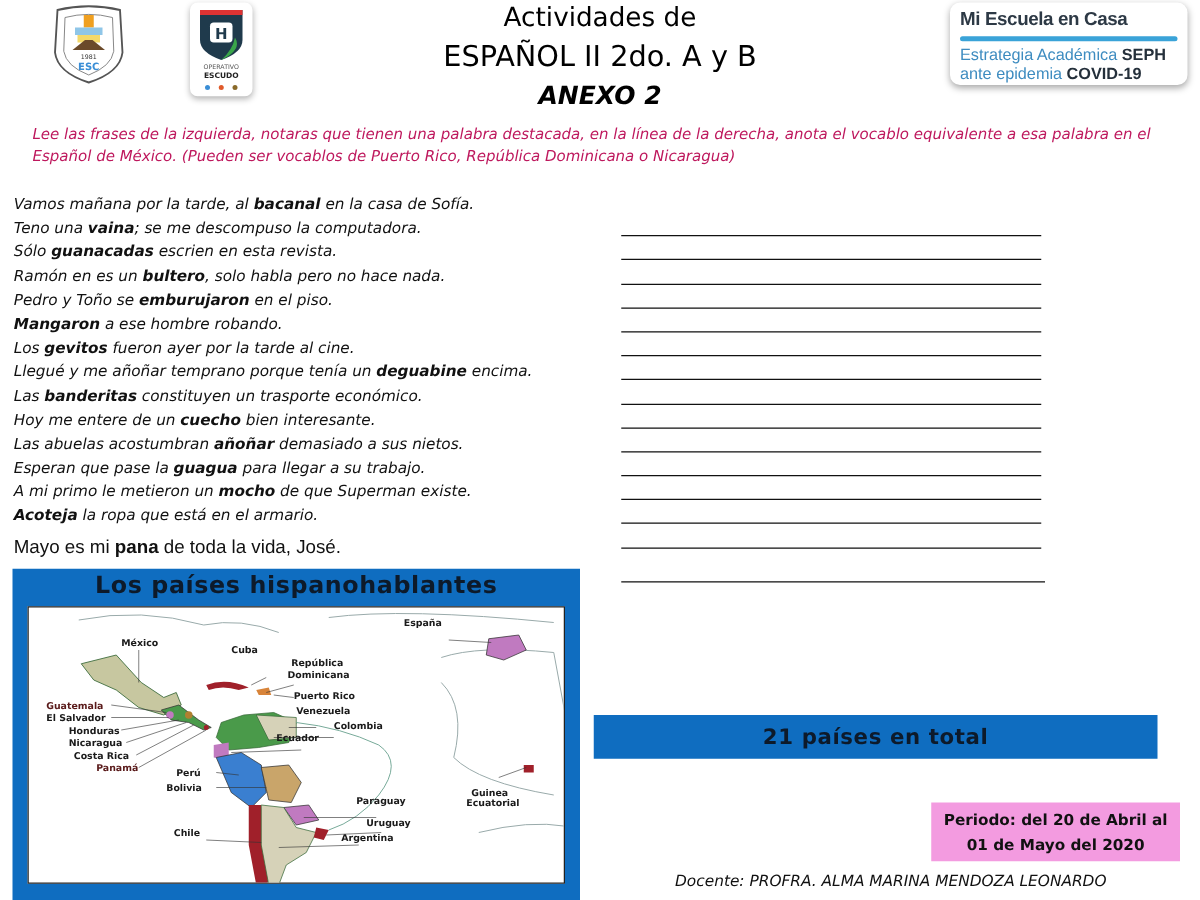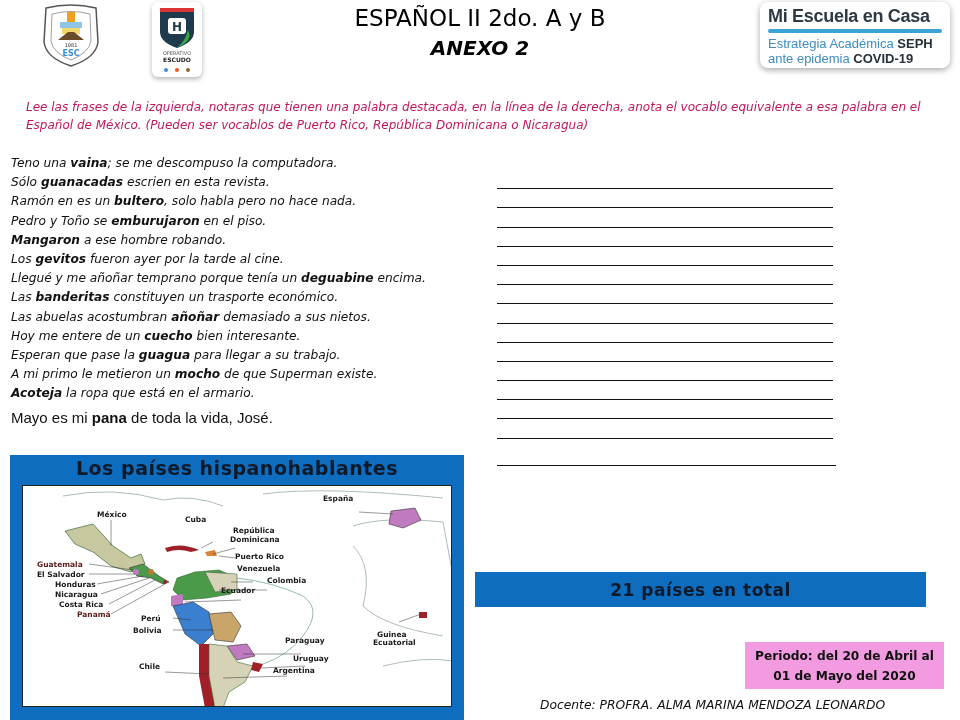--- a/index.html
+++ b/index.html
@@ -11,21 +11,21 @@
   .logo-escudo { position: absolute; left: 152px; top: 2px; width: 50px; height: 75px;
     background: #fff; border-radius: 6px; box-shadow: 0 2px 5px rgba(0,0,0,0.3); }
   .title-block { position: absolute; left: 320px; top: 0; width: 320px; text-align: center;
     font-family: "DejaVu Sans", sans-serif; color: #000; }
   .title-1 { font-size: 21px; line-height: 28px; font-weight: normal; }
   .title-2 { font-size: 23px; line-height: 36px; }
   .title-3 { font-size: 20px; line-height: 24px; font-style: italic; font-weight: bold; }
 
   .badge-mec { position: absolute; left: 760px; top: 2px; width: 190px; height: 66px;
     background: #fff; border-radius: 8px; box-shadow: 0 2px 6px rgba(0,0,0,0.35); padding: 3px 8px; }
-  .mec-title { font-family: "Liberation Sans", sans-serif; font-weight: bold; font-size: 18px;
+  .mec-title { font-family: "Liberation Sans", sans-serif; font-weight: bold; font-size: 15px;
     color: #2d3945; letter-spacing: -0.3px; line-height: 22px; }
   .mec-bar { height: 4px; background: #3aa3d8; margin: 2px 0 3px; border-radius: 2px; }
   .mec-sub { font-family: "Liberation Sans", sans-serif; font-size: 13px; color: #3e8cc0; line-height: 15px; }
   .mec-sub b { color: #25303b; }
 
   
   .instructions { position: absolute; left: 26px; top: 98px; width: 945px;
     font-family: "DejaVu Sans", sans-serif; font-style: italic; font-size: 12px; line-height: 18px; color: #be185d; }
 
   
@@ -86,44 +86,46 @@
     <text x="25" y="29" font-size="12" font-weight="bold" text-anchor="middle" fill="#1f3a4c">H</text>
     <text x="25" y="53" font-size="5" text-anchor="middle" fill="#555">OPERATIVO</text>
     <text x="25" y="60" font-size="6" font-weight="bold" text-anchor="middle" fill="#222">ESCUDO</text>
     <circle cx="14" cy="68" r="2" fill="#3a8ed6"></circle>
     <circle cx="25" cy="68" r="2" fill="#e05a2a"></circle>
     <circle cx="36" cy="68" r="2" fill="#8a6a2a"></circle>
   </svg>
 </div>
 
 <div class="title-block">
+  <div class="title-1">Actividades de</div>
   <div class="title-2">ESPAÑOL  II  2do. A y B</div>
   <div class="title-3">ANEXO  2</div>
 </div>
 
 <div class="badge-mec">
   <div class="mec-title">Mi Escuela en Casa</div>
   <div class="mec-bar"></div>
   <div class="mec-sub"><span>Estrategia Académica </span><b>SEPH</b></div>
   <div class="mec-sub"><span>ante epidemia </span><b>COVID-19</b></div>
 </div>
 
 <div class="instructions">Lee las frases de la izquierda, notaras que tienen una palabra destacada, en la línea de la derecha, anota el vocablo equivalente a esa palabra en el Español de México. (Pueden ser vocablos de  Puerto Rico, República Dominicana o Nicaragua)</div>
 
 <div class="sentences" id="sentence-list">
+    <div class="sentence"><span>Vamos mañana por la tarde, al  </span><b>bacanal</b><span> en la casa de Sofía.</span></div>
     <div class="sentence"><span>Teno una </span><b>vaina</b><span>;  se me descompuso la computadora.</span></div>
     <div class="sentence"><span>Sólo </span><b>guanacadas</b><span>  escrien en esta revista.</span></div>
     <div class="sentence"><span>Ramón en es un </span><b>bultero</b><span>, solo habla pero no hace nada.</span></div>
     <div class="sentence"><span>Pedro y Toño se  </span><b>emburujaron</b><span> en el piso.</span></div>
     <div class="sentence"><span></span><b>Mangaron</b><span>   a ese hombre robando.</span></div>
     <div class="sentence"><span>Los </span><b>gevitos</b><span> fueron ayer  por la tarde al cine.</span></div>
     <div class="sentence"><span>Llegué  y me añoñar temprano  porque tenía un </span><b>deguabine</b><span>  encima.</span></div>
     <div class="sentence"><span>Las </span><b>banderitas</b><span>  constituyen un trasporte económico.</span></div>
+    <div class="sentence"><span> Hoy me entere  de un </span><b>cuecho</b><span> bien interesante.</span></div>
     <div class="sentence"><span>Las abuelas  acostumbran </span><b>añoñar</b><span> demasiado  a sus  nietos.</span></div>
-    <div class="sentence"><span> Hoy me entere  de un </span><b>cuecho</b><span> bien interesante.</span></div>
     <div class="sentence"><span>Esperan que pase la </span><b>guagua</b><span> para llegar a su trabajo.</span></div>
     <div class="sentence"><span>A mi primo le  metieron un </span><b>mocho</b><span> de que Superman existe.</span></div>
     <div class="sentence"><span></span><b>Acoteja</b><span> la ropa que está en el armario.</span></div>
     <div class="sentence-last"><span>Mayo es mi  </span><b>pana</b><span> de toda la vida, José.</span></div>
   </div>
 
 <div class="answer-lines" id="answer-lines">
     <div class="answer-line"></div>
     <div class="answer-line"></div>
     <div class="answer-line"></div>

